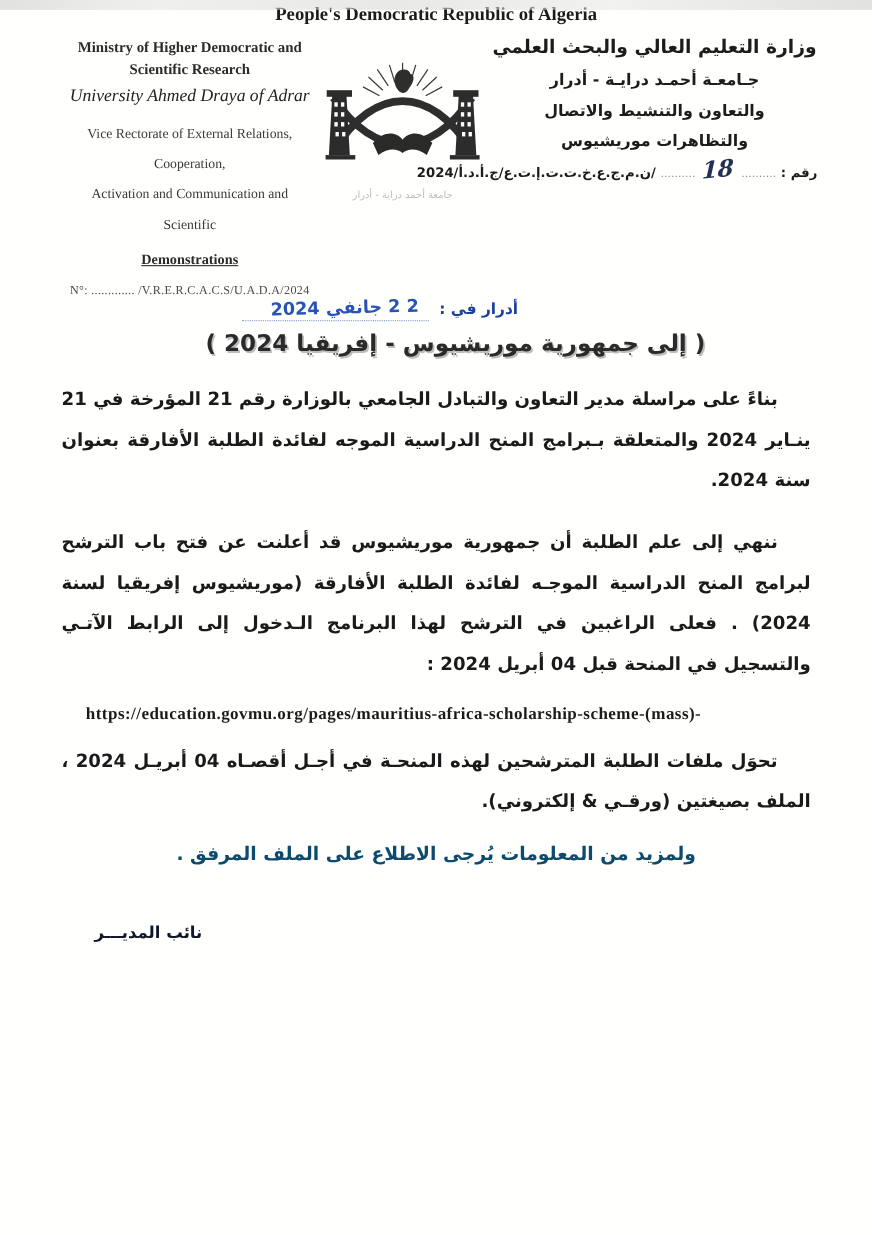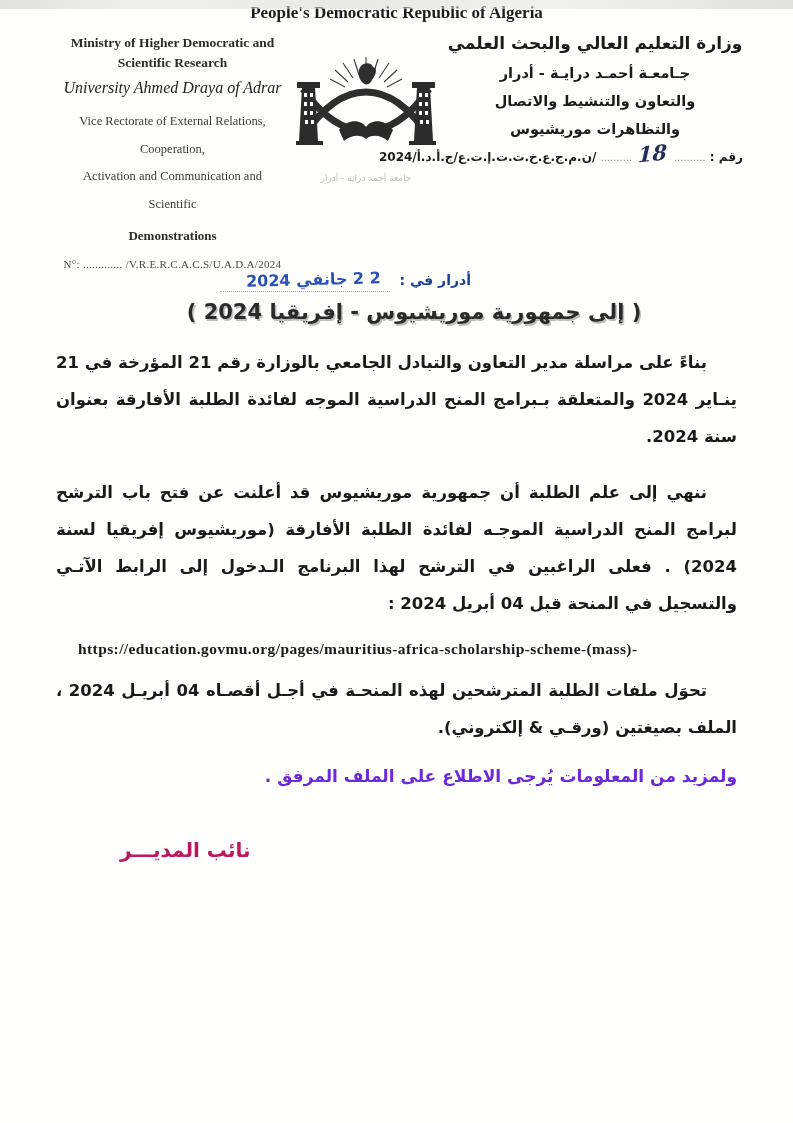--- a/index.html
+++ b/index.html
@@ -32,21 +32,21 @@
     display: flex; justify-content: space-between; align-items: flex-start;
     padding: 10px 48px 0 58px; min-height: 158px;
   }
   .left-block {
     width: 288px; text-align: center;
     font-family: "Liberation Serif", serif; color: #2b2b2b;
   }
   .lb-ministry { font-size: 13.5px; font-weight: bold; line-height: 1.45; }
   .lb-univ { font-style: italic; font-size: 16px; margin-top: 7px; color: #222; }
   .lb-vice { font-size: 12.5px; margin-top: 11px; line-height: 2.2; color: #3a3a3a; }
-  .lb-demo { font-size: 13px; font-weight: bold; margin-top: 10px; }
+  .lb-demo { font-size: 13px; font-weight: bold; text-decoration: underline; margin-top: 10px; }
   .lb-ref { font-size: 11px; margin-top: 14px; color: #4a4a4a; letter-spacing: 0.3px; }
   .center-block { width: 178px; text-align: center; padding-top: 22px; }
   .logo-caption {
     margin-top: 14px; font-size: 9px; color: #bdbdbd;
     filter: blur(0.4px); direction: rtl;
   }
   .right-block {
     width: 300px; text-align: center; direction: rtl;
     font-weight: bold;
   }
@@ -104,26 +104,26 @@
   .para-1 { margin-top: 20px; }
   .para-2 { margin-top: 18px; }
   .para-3 { margin-top: 14px; }
   .link-line { margin-top: 14px; padding-left: 22px; }
   .link-line a {
     font-family: "Liberation Serif", serif; font-weight: bold;
     font-size: 15.5px; color: #1b1b1b; text-decoration: none;
     letter-spacing: 0.4px;
   }
   .more-info {
-    margin-top: 20px; text-align: right; direction: rtl;
-    font-size: 17px; font-weight: bold; color: #6d28d9;
+    margin-top: 20px; text-align: center; direction: rtl;
+    font-size: 17px; font-weight: bold; color: #0c4a6e;
   }
   .signature {
-    margin-top: 52px; margin-left: 64px; display: inline-block;
-    direction: rtl; font-size: 20px; font-weight: bold; color: #be185d;
+    margin-top: 52px; margin-left: 30px; display: inline-block;
+    direction: rtl; font-size: 15px; font-weight: bold; color: #0f172a;
     letter-spacing: 0.5px;
   }
   .logo-svg { display: inline-block; }
 </style>
 </head>
 <body>
 
 <div class="page">
   <div class="top-smudge"></div>
 

